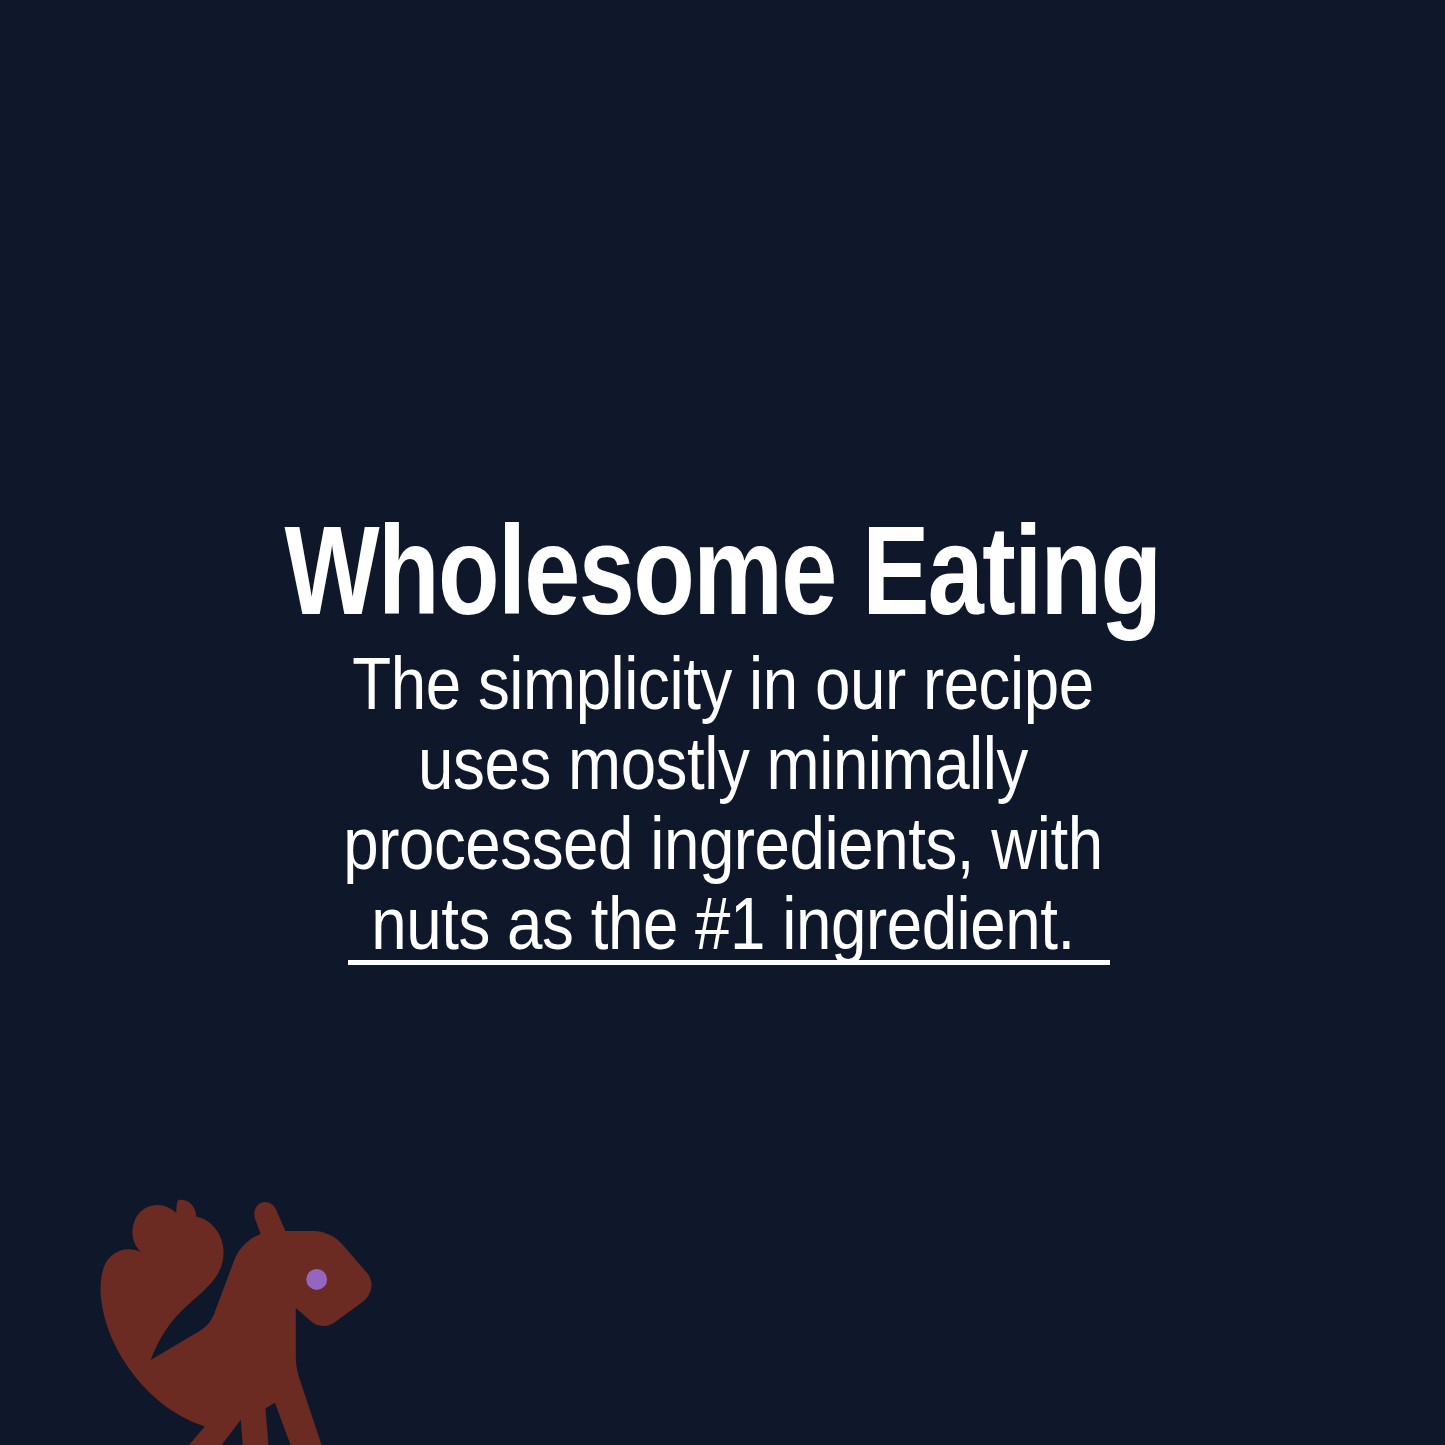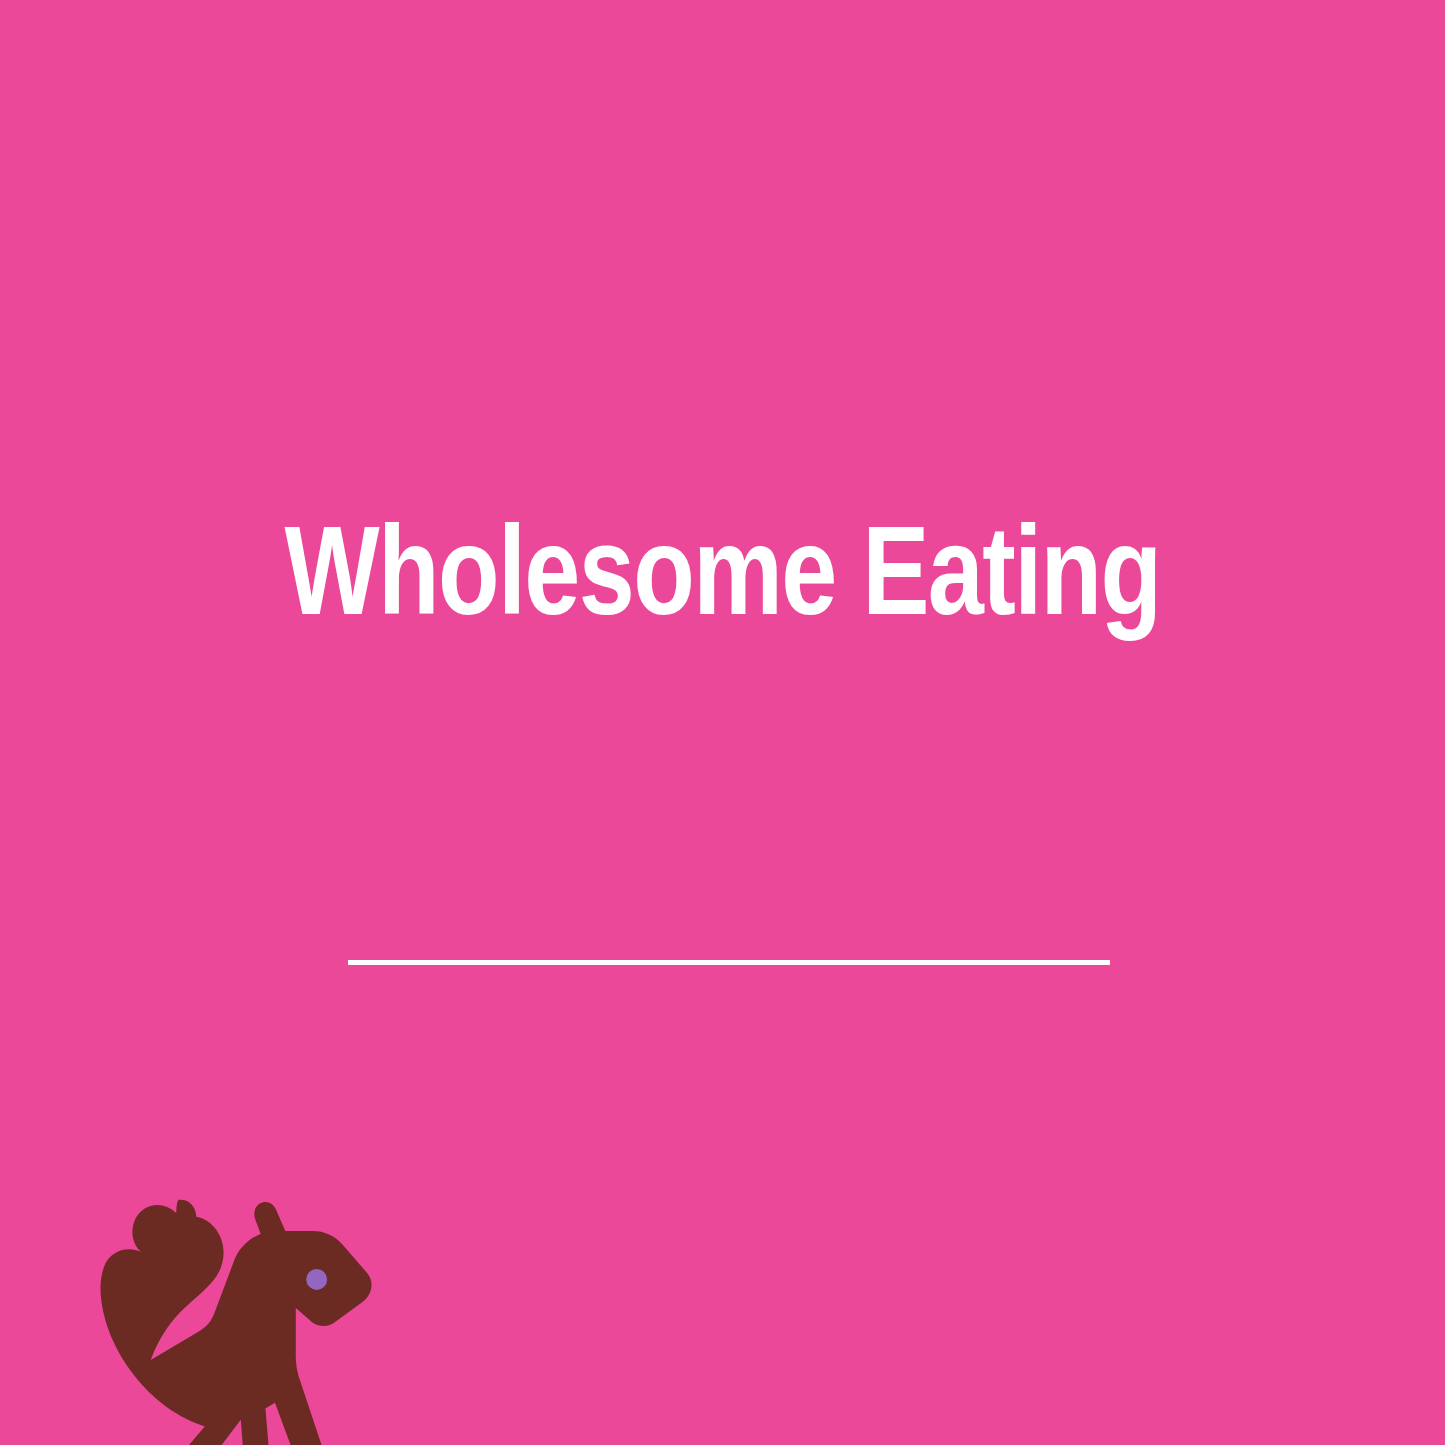--- a/index.html
+++ b/index.html
@@ -6,21 +6,21 @@
     margin: 0;
     padding: 0;
     background: #ffffff;
   }
 
   #card {
     position: relative;
     width: 1445px;
     height: 1445px;
     overflow: hidden;
-    background: #ec4899;
+    background: #0f172a;
     font-family: "Liberation Sans", "DejaVu Sans", sans-serif;
     -webkit-font-smoothing: antialiased;
   }
 
   
   #headline {
     position: absolute;
     left: 0;
     right: 0;
     top: 424px;
@@ -84,20 +84,26 @@
     overflow: visible;
   }
 </style>
 </head>
 <body>
 
 <div id="card">
 
   <h1 id="headline">Wholesome Eating</h1>
 
+  <div id="body-copy">
+    <span class="line">The simplicity in our recipe</span>
+    <span class="line">uses mostly minimally</span>
+    <span class="line">processed ingredients, with</span>
+    <span class="line">nuts as the #1 ingredient.</span>
+  </div>
 
   <div id="underline"></div>
 
   <div id="squirrel">
     <svg viewBox="0 0 330 290" xmlns="http://www.w3.org/2000/svg" aria-hidden="true">
 
       <path fill="#6b2b22" d="
         M 101,18
         C 88,5 68,7 59,22
         C 51,36 55,52 64,59

